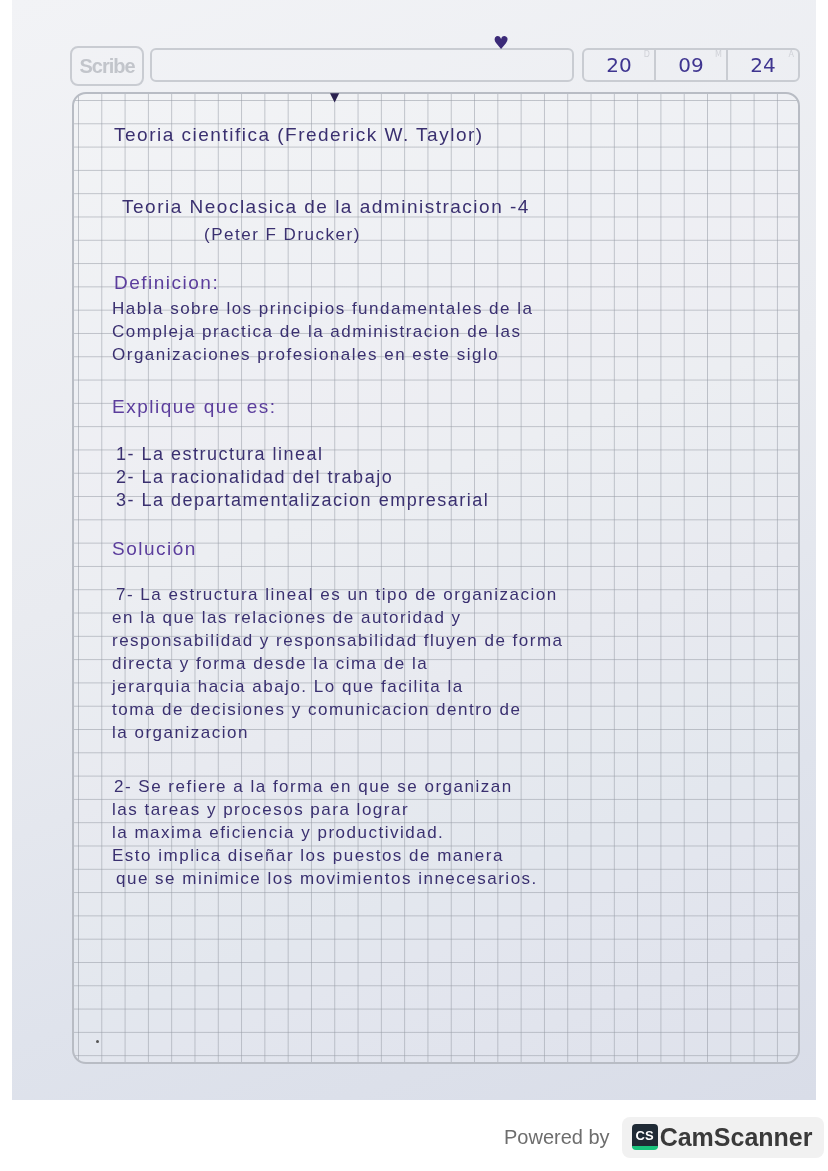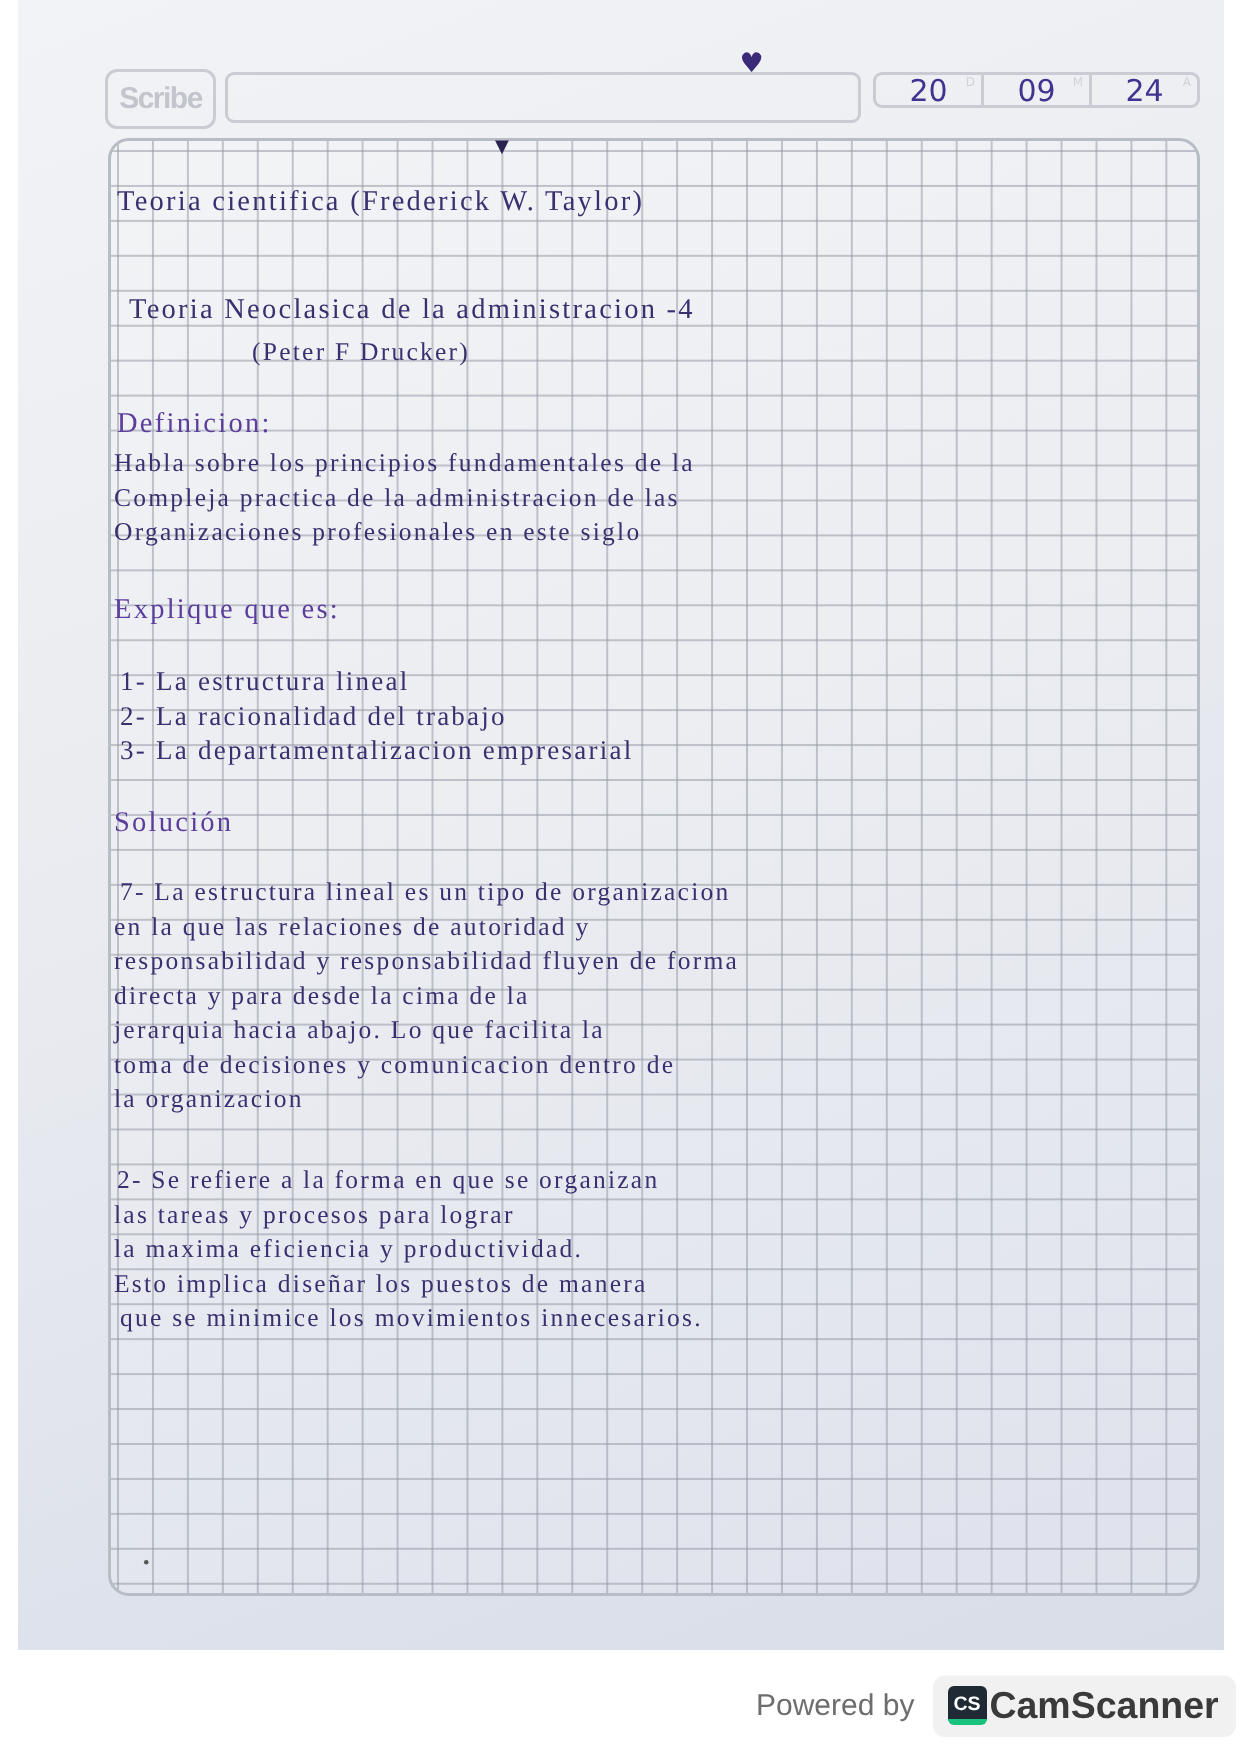--- a/index.html
+++ b/index.html
@@ -20,21 +20,21 @@
     font-family:"Liberation Sans", sans-serif;
   }
   .titlebox {
     position:absolute; left:150px; top:48px; width:424px; height:34px;
     border:2px solid #c9ccd2; border-radius:6px; box-sizing:border-box;
   }
   .heart {
     position:absolute; left:493px; top:34px; font-size:18px; color:#3b2a78; line-height:1;
   }
   .datebox {
-    position:absolute; left:582px; top:48px; width:218px; height:24px;
+    position:absolute; left:582px; top:48px; width:218px; height:34px;
     border:2px solid #c9ccd2; border-radius:6px; box-sizing:border-box; display:flex;
   }
   .datebox .cell {
     flex:1; border-right:2px solid #c9ccd2; display:flex; align-items:center; justify-content:center;
     font-family:"DejaVu Sans", sans-serif; font-size:20px; color:#3f3590; position:relative;
   }
   .datebox .cell:last-child { border-right:none; }
   .datebox .cell .tag { position:absolute; top:0; right:4px; font-size:8px; color:#d0d2d8; }
   
   .grid {
@@ -43,22 +43,22 @@
     background-color:rgba(255,255,255,0.15);
     background-image:
       linear-gradient(to right, rgba(150,155,165,0.55) 1px, transparent 1px),
       linear-gradient(to bottom, rgba(150,155,165,0.55) 1px, transparent 1px);
     background-size:23.3px 23.3px;
     background-position:4px 6px;
   }
   .notch { position:absolute; left:330px; top:90px; font-size:12px; color:#2b2250; }
   
   .hw {
-    position:absolute; color:#3a3070; font-family:Liberation Serif, serif;
-    white-space:nowrap; letter-spacing:1.5px;
+    position:absolute; color:#3a3070; font-family:Liberation Sans, sans-serif;
+    white-space:nowrap; letter-spacing:1.5px;margin-left:36px;
   }
   .hw.purple { color:#5b3d9c; }
   .h1 { font-size:19px; }
   .body { font-size:17px; line-height:22px; }
   .dot { position:absolute; left:96px; top:1040px; width:3px; height:3px; background:#555; border-radius:50%; }
   
   .footer {
     position:absolute; left:504px; top:1116px; height:42px; display:flex; align-items:center; gap:12px;
     font-family:"Liberation Sans", sans-serif;
     justify-content:center;
@@ -113,21 +113,21 @@
 <div class="hw h1 purple" style="left:76px;top:396px;">Explique que es:</div>
 <div class="hw body" style="left:80px;top:443px;font-size:18px;">1- La estructura lineal</div>
 <div class="hw body" style="left:80px;top:466px;font-size:18px;">2- La racionalidad del trabajo</div>
 <div class="hw body" style="left:80px;top:489px;font-size:18px;">3- La departamentalizacion empresarial</div>
 
 <div class="hw h1 purple" style="left:76px;top:538px;">Solución</div>
 
 <div class="hw body" style="left:80px;top:584px;">7- La estructura lineal es un tipo de organizacion</div>
 <div class="hw body" style="left:76px;top:607px;">en la que las relaciones de autoridad y</div>
 <div class="hw body" style="left:76px;top:630px;">responsabilidad y responsabilidad fluyen de forma</div>
-<div class="hw body" style="left:76px;top:653px;">directa y para desde la cima de la</div>
+<div class="hw body" style="left:76px;top:653px;">directa y forma desde la cima de la</div>
 <div class="hw body" style="left:76px;top:676px;">jerarquia hacia abajo. Lo que facilita la</div>
 <div class="hw body" style="left:76px;top:699px;">toma de decisiones y comunicacion dentro de</div>
 <div class="hw body" style="left:76px;top:722px;">la organizacion</div>
 
 <div class="hw body" style="left:78px;top:776px;">2- Se refiere a la forma en que se organizan</div>
 <div class="hw body" style="left:76px;top:799px;">las tareas y procesos para lograr</div>
 <div class="hw body" style="left:76px;top:822px;">la maxima eficiencia y productividad.</div>
 <div class="hw body" style="left:76px;top:845px;">Esto implica diseñar los puestos de manera</div>
 <div class="hw body" style="left:80px;top:868px;">que se minimice los movimientos innecesarios.</div>
 

